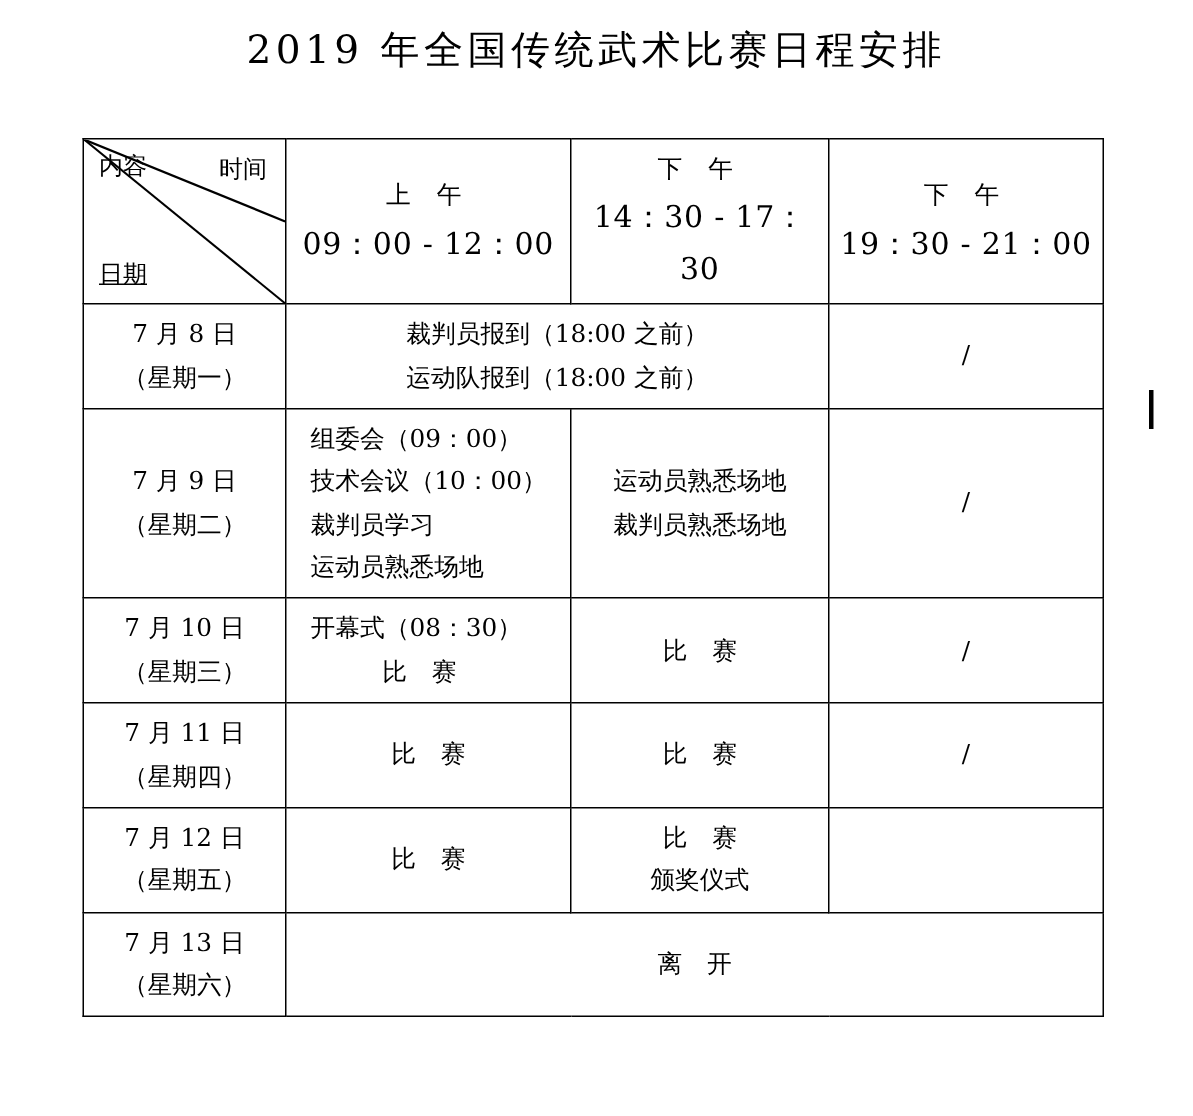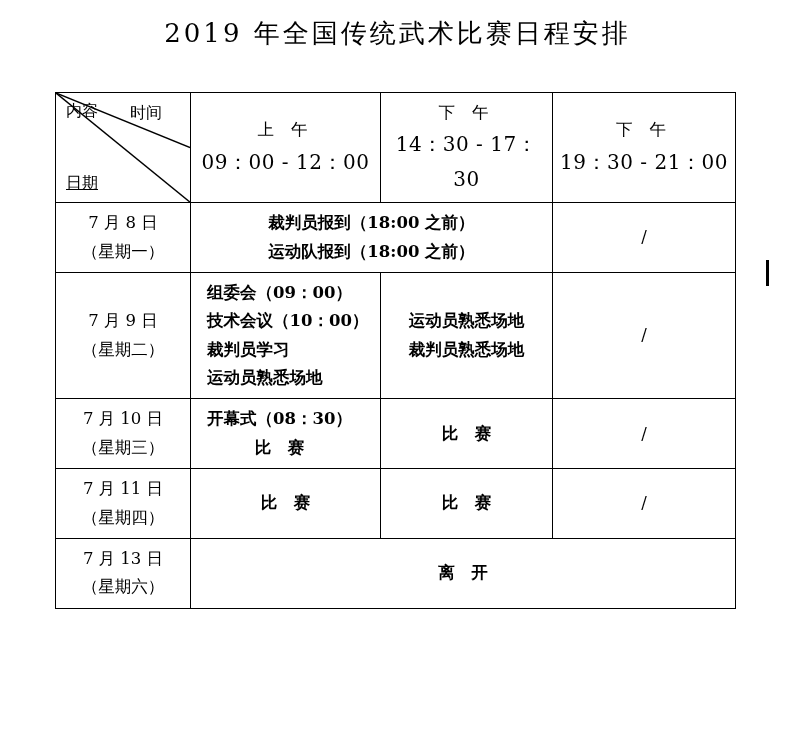--- a/index.html
+++ b/index.html
@@ -72,21 +72,21 @@
   }
   .hdr-cell .lbl-content {
     position: absolute;
     left: 10px;
     top: 6px;
     font-size: 16px;
     font-family: Liberation Mono, monospace;
   }
   .hdr-cell .lbl-time {
     position: absolute;
-    right: 28px;
+    right: 12px;
     top: 6px;
     font-size: 16px;
   }
   .hdr-cell .lbl-date {
     position: absolute;
     left: 10px;
     bottom: 6px;
     font-size: 16px;
     text-decoration: underline;
   }
@@ -97,21 +97,20 @@
   .sess-time {
     display: block;
     letter-spacing: 0.5px;
     font-size: 20px;
   }
   .hdr-sess {
     height: 86px;
   }
   .cell-lines span {
     display: block;
-    font-weight: bold;
   }
   .left-align {
     text-align: left !important;
     padding-left: 16px !important;
   }
   .slash {
     font-size: 17px;
   }
   .row-date span { display: block; }
   
@@ -216,20 +215,34 @@
           </td>
           <td class="cell-lines">
             <span>比　赛</span>
           </td>
           <td class="cell-lines">
             <span>比　赛</span>
           </td>
           <td class="slash">/</td>
         </tr>
 
+        <tr>
+          <td class="row-date">
+            <span>7 月 12 日</span>
+            <span>（星期五）</span>
+          </td>
+          <td class="cell-lines">
+            <span>比　赛</span>
+          </td>
+          <td class="cell-lines">
+            <span>比　赛</span>
+            <span>颁奖仪式</span>
+          </td>
+          <td></td>
+        </tr>
 
         <tr>
           <td class="row-date">
             <span>7 月 13 日</span>
             <span>（星期六）</span>
           </td>
           <td colspan="3" class="cell-lines">
             <span>离　开</span>
           </td>
         </tr>

